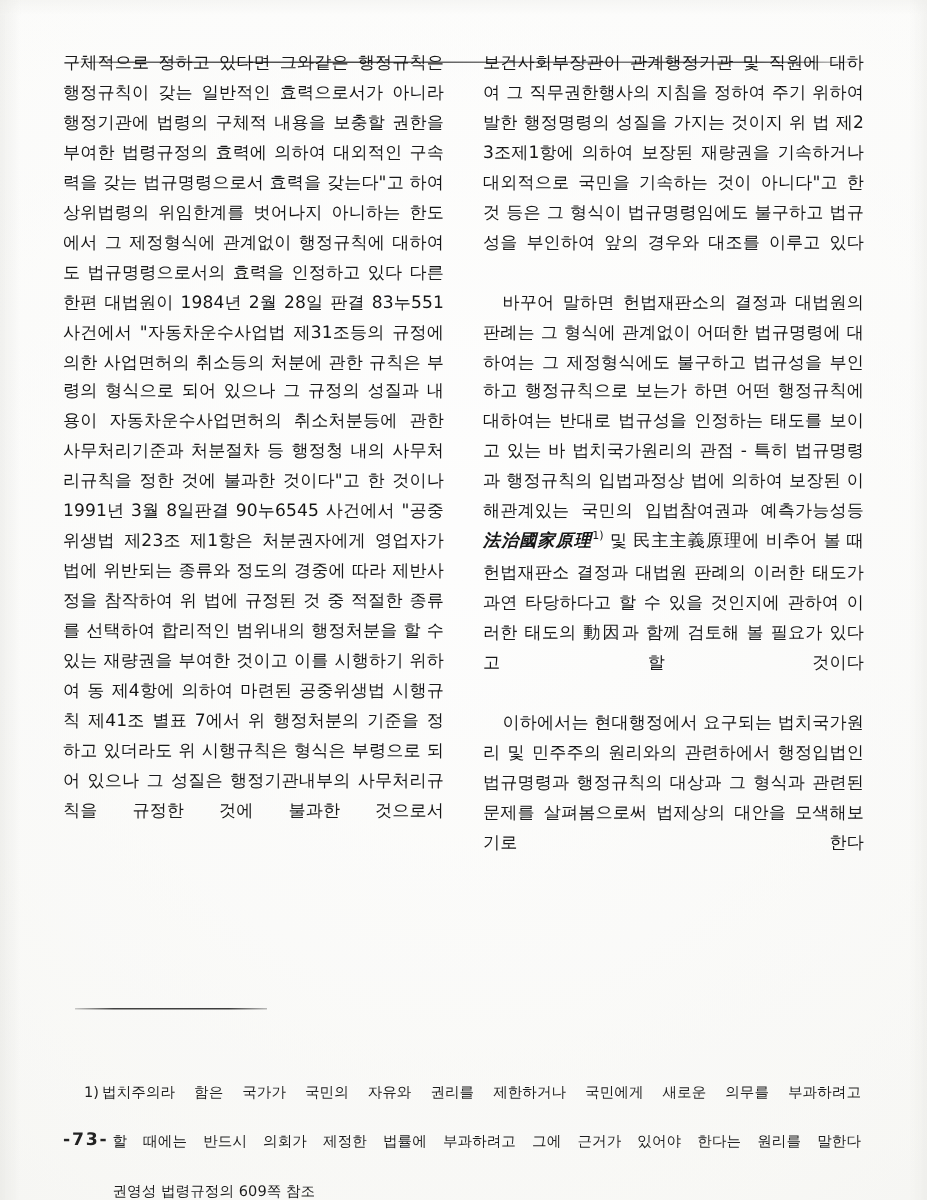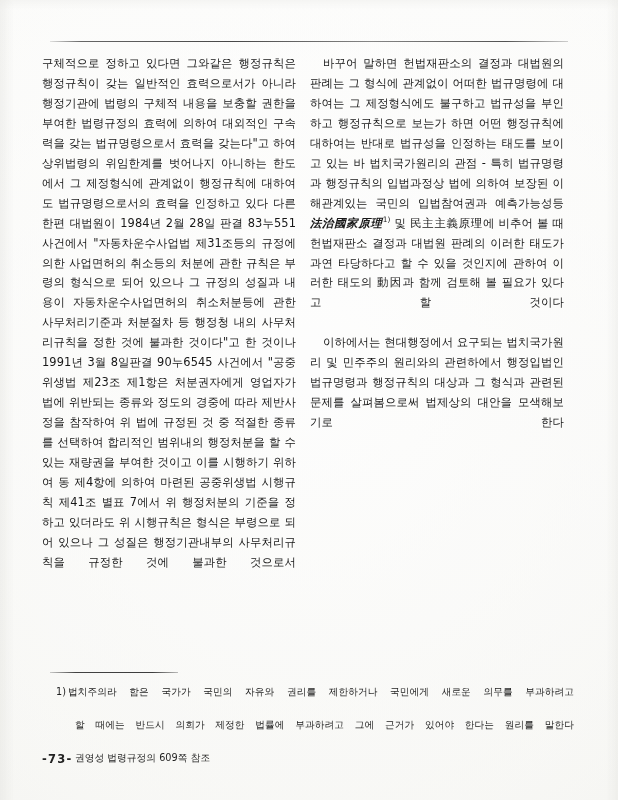--- a/index.html
+++ b/index.html
@@ -47,25 +47,25 @@
         rgba(45,45,45,0.72) 6%,
         rgba(40,40,40,0.85) 35%,
         rgba(55,55,55,0.60) 62%,
         rgba(40,40,40,0.80) 88%,
         rgba(70,70,70,0.25) 100%);
   }
 
   .columns {
     position: absolute;
     left: 0;
-    top: 54px;
+    top: 32px;
     width: 534px;
     height: 605px;
     display: flex;
-    gap: 14px;
+    gap: 26px;
   }
 
   .col {
     width: 254px;
     font-size: 11.4px;
     line-height: 19.95px;
     text-align: justify;
     text-justify: inter-character;
     word-break: break-all;
     letter-spacing: 0.1px;
@@ -133,20 +133,21 @@
   }
   .footnote .fn-line {
     display: block;
     text-align: justify;
     text-justify: inter-character;
     word-break: break-all;
   }
   .footnote .fn-line.l1 {
     text-indent: 0;
     padding-left: 0;
+    margin-top: 37px;
   }
   .footnote .fn-line.l1::after {
     content: "";
     display: inline-block;
     width: 100%;
   }
   .footnote .fn-line.cont {
     padding-left: 19px;
   }
   .footnote .fn-line.cont::after {
@@ -194,20 +195,21 @@
 
   <div class="top-rule"></div>
 
   <div class="columns">
 
     <div class="col">
       <p class="body-para">구체적으로 정하고 있다면 그와같은 행정규칙은 행정규칙이 갖는 일반적인 효력으로서가 아니라 행정기관에 법령의 구체적 내용을 보충할 권한을 부여한 법령규정의 효력에 의하여 대외적인 구속력을 갖는 법규명령으로서 효력을 갖는다"고 하여 상위법령의 위임한계를 벗어나지 아니하는 한도에서 그 제정형식에 관계없이 행정규칙에 대하여도 법규명령으로서의 효력을 인정하고 있다 다른 한편 대법원이 1984년 2월 28일 판결 83누551 사건에서 "자동차운수사업법 제31조등의 규정에 의한 사업면허의 취소등의 처분에 관한 규칙은 부령의 형식으로 되어 있으나 그 규정의 성질과 내용이 자동차운수사업면허의 취소처분등에 관한 사무처리기준과 처분절차 등 행정청 내의 사무처리규칙을 정한 것에 불과한 것이다"고 한 것이나 1991년 3월 8일판결 90누6545 사건에서 "공중위생법 제23조 제1항은 처분권자에게 영업자가 법에 위반되는 종류와 정도의 경중에 따라 제반사정을 참작하여 위 법에 규정된 것 중 적절한 종류를 선택하여 합리적인 범위내의 행정처분을 할 수 있는 재량권을 부여한 것이고 이를 시행하기 위하여 동 제4항에 의하여 마련된 공중위생법 시행규칙 제41조 별표 7에서 위 행정처분의 기준을 정하고 있더라도 위 시행규칙은 형식은 부령으로 되어 있으나 그 성질은 행정기관내부의 사무처리규칙을 규정한 것에 불과한 것으로서</p>
     </div>
 
     <div class="col">
+      <p class="body-para">보건사회부장관이 관계행정기관 및 직원에 대하여 그 직무권한행사의 지침을 정하여 주기 위하여 발한 행정명령의 성질을 가지는 것이지 위 법 제23조제1항에 의하여 보장된 재량권을 기속하거나 대외적으로 국민을 기속하는 것이 아니다"고 한 것 등은 그 형식이 법규명령임에도 불구하고 법규성을 부인하여 앞의 경우와 대조를 이루고 있다</p>
 
       <p class="body-para indent">
         <span>바꾸어 말하면 헌법재판소의 결정과 대법원의 판례는 그 형식에 관계없이 어떠한 법규명령에 대하여는 그 제정형식에도 불구하고 법규성을 부인하고 행정규칙으로 보는가 하면 어떤 행정규칙에 대하여는 반대로 법규성을 인정하는 태도를 보이고 있는 바 법치국가원리의 관점 - 특히 법규명령과 행정규칙의 입법과정상 법에 의하여 보장된 이해관계있는 국민의 입법참여권과 예측가능성등 </span><span class="hanja">法治國家原理</span><sup class="fn-ref">1)</sup><span> 및 </span><span class="hanja-up">民主主義原理</span><span>에 비추어 볼 때 헌법재판소 결정과 대법원 판례의 이러한 태도가 과연 타당하다고 할 수 있을 것인지에 관하여 이러한 태도의 </span><span class="hanja-up">動因</span><span>과 함께 검토해 볼 필요가 있다고 할 것이다</span>
       </p>
 
       <p class="body-para indent">이하에서는 현대행정에서 요구되는 법치국가원리 및 민주주의 원리와의 관련하에서 행정입법인 법규명령과 행정규칙의 대상과 그 형식과 관련된 문제를 살펴봄으로써 법제상의 대안을 모색해보기로 한다</p>
     </div>
 
   </div>
 

